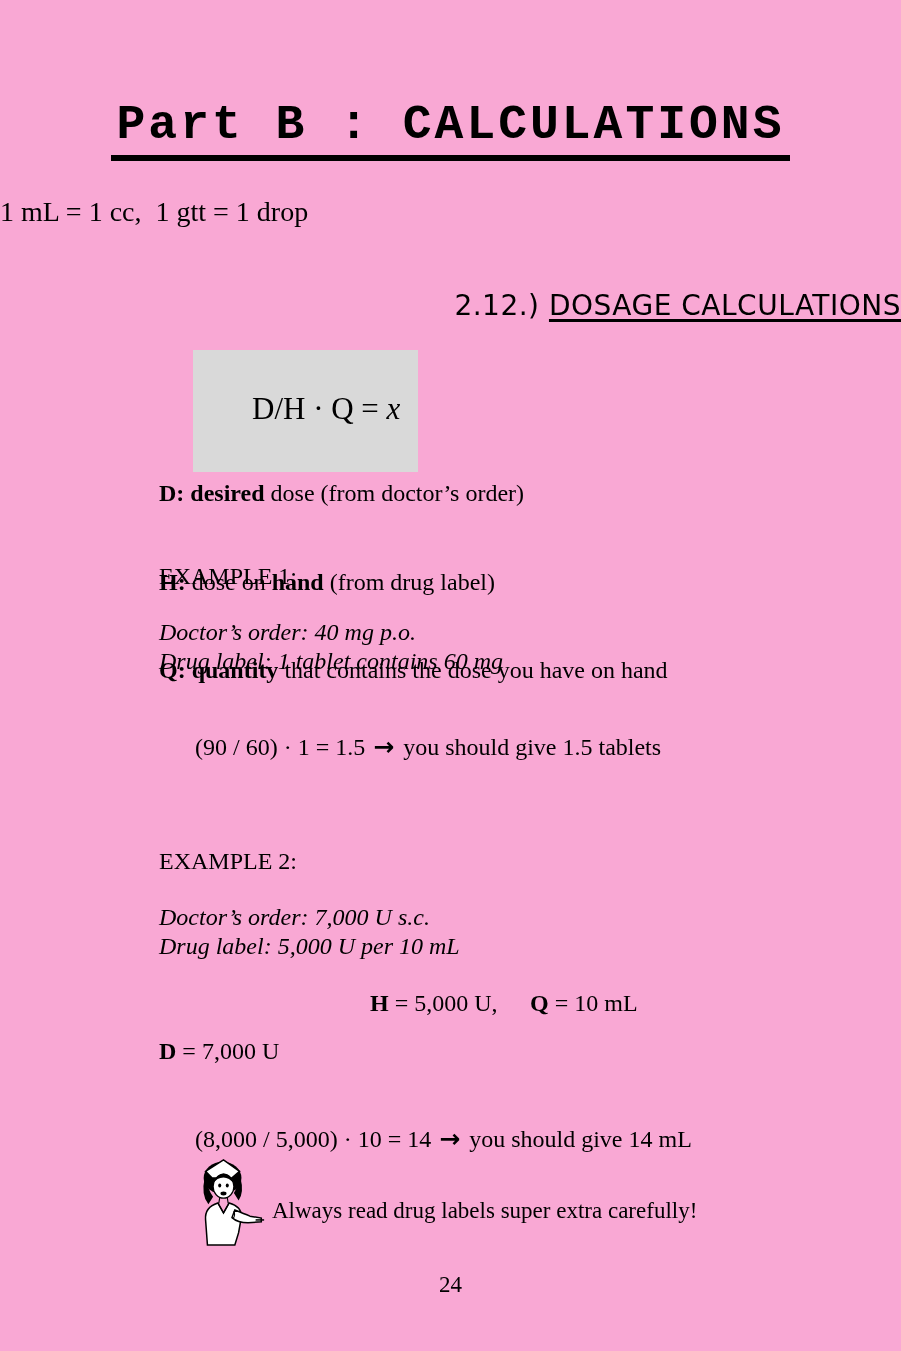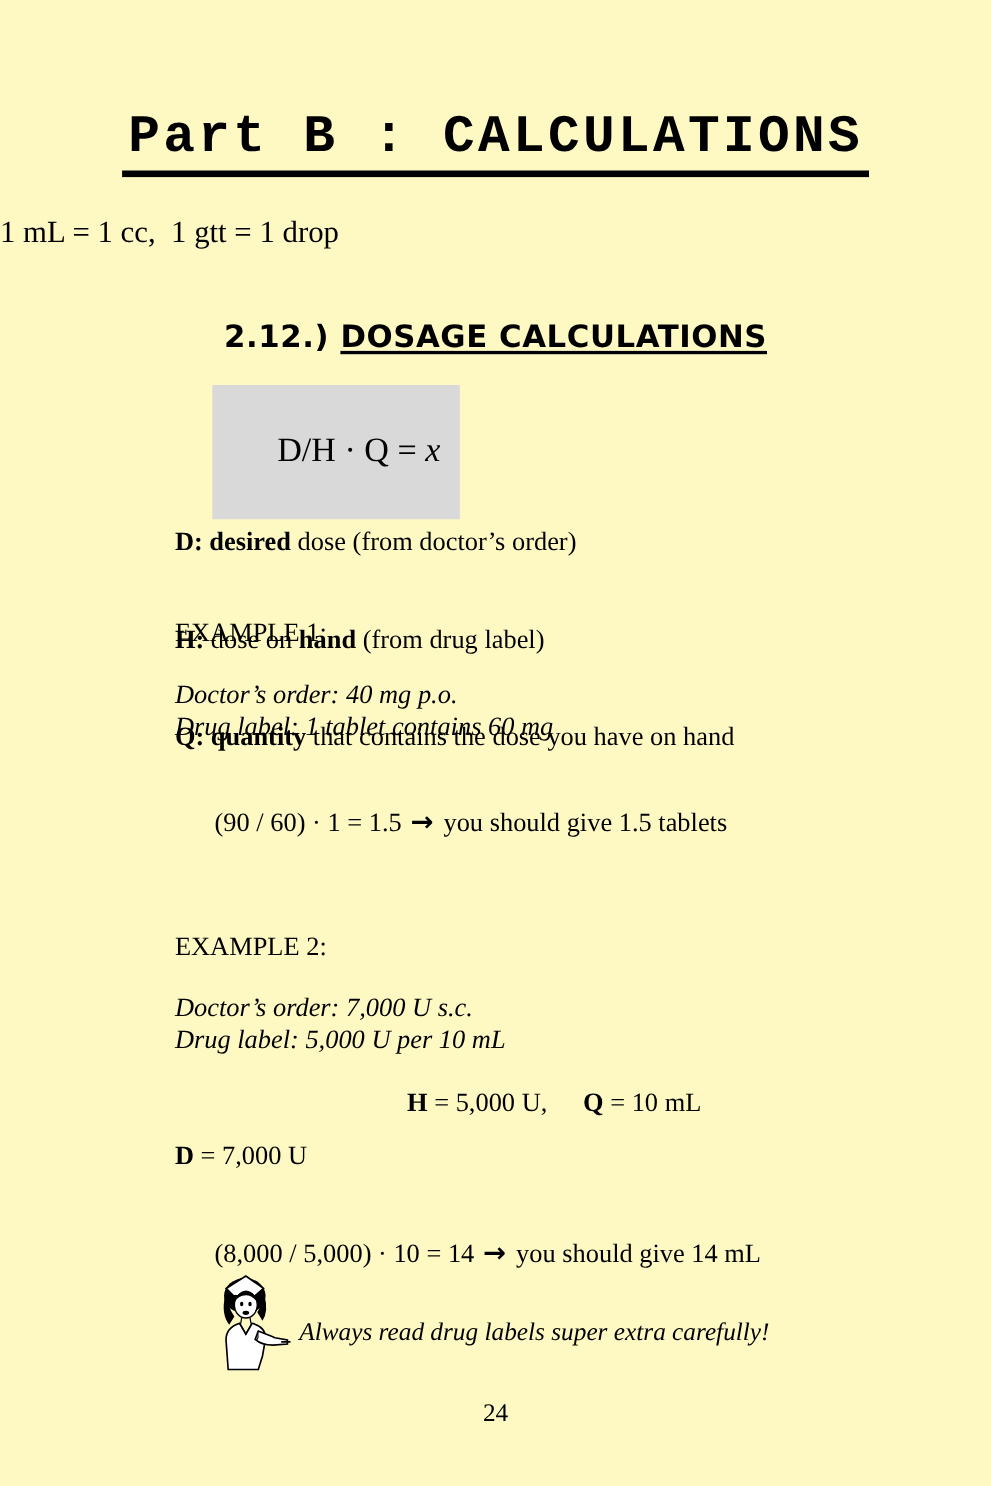--- a/index.html
+++ b/index.html
@@ -4,21 +4,21 @@
 <style>
   * { margin: 0; padding: 0; box-sizing: border-box; }
   html, body { background: #ffffff; }
   body {
     width: 901px; height: 1351px;
     font-family: "Liberation Serif", "DejaVu Serif", serif;
     color: #000;
     position: relative;
     overflow: hidden;
   }
-  .page { position: absolute; inset: 0; background: #fef9c3; }
+  .page { position: absolute; inset: 0; background: #f9a8d4; }
 
   
   .title-wrap { position: absolute; top: 98px; left: 0; width: 100%; text-align: center; }
   .title {
     display: inline-block;
     font-family: "Liberation Mono", "DejaVu Sans Mono", monospace;
     font-weight: 700;
     font-size: 48px;
     letter-spacing: 3px;
     white-space: pre;
@@ -28,23 +28,23 @@
 
   
   .subtitle {
     position: absolute; top: 196px; left: 0; width: 100%;
     text-align: left; font-weight: 400; font-size: 28px; white-space: pre;
   }
 
   
   .section-heading {
     position: absolute; top: 289px; left: 0; width: 100%;
-    text-align: center;
+    text-align: right;
     font-family: "DejaVu Sans", "Liberation Sans", sans-serif;
-    font-weight: 700; font-size: 28px;
+    font-weight: 400; font-size: 28px;
     letter-spacing: 0.5px;
   }
   .section-heading .underlined {
     text-decoration: underline;
     text-decoration-thickness: 3px;
     text-underline-offset: 4px;
   }
 
   
   .formula-box {
@@ -82,21 +82,21 @@
   .calc-line { white-space: pre; }
   .arrow {
     font-family: "DejaVu Sans", sans-serif;
     font-weight: 700; font-size: 25px;
     margin: 0 9px 0 8px;
   }
 
   
   .tip { position: absolute; top: 1156px; left: 181px; display: flex; align-items: flex-start; }
   .nurse-icon { width: 85px; height: 92px; flex: 0 0 auto; }
-  .tip-text { font-style: italic; font-size: 23px; margin: 42px 0 0 6px; white-space: pre; }
+  .tip-text { font-size: 23px; margin: 42px 0 0 6px; white-space: pre; }
 
   .page-number {
     position: absolute; top: 1272px; left: 0; width: 100%;
     text-align: center; font-size: 23px;
   }
 </style>
 </head>
 <body>
 
 <div class="page">

